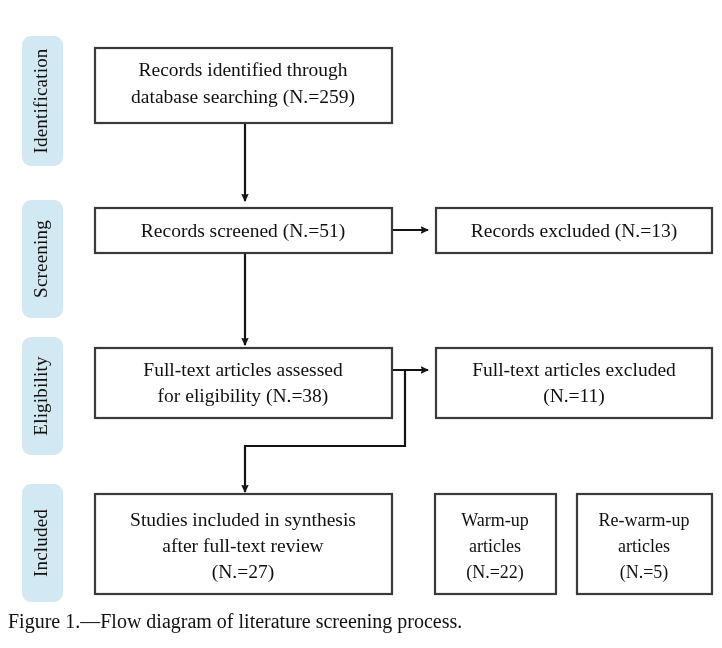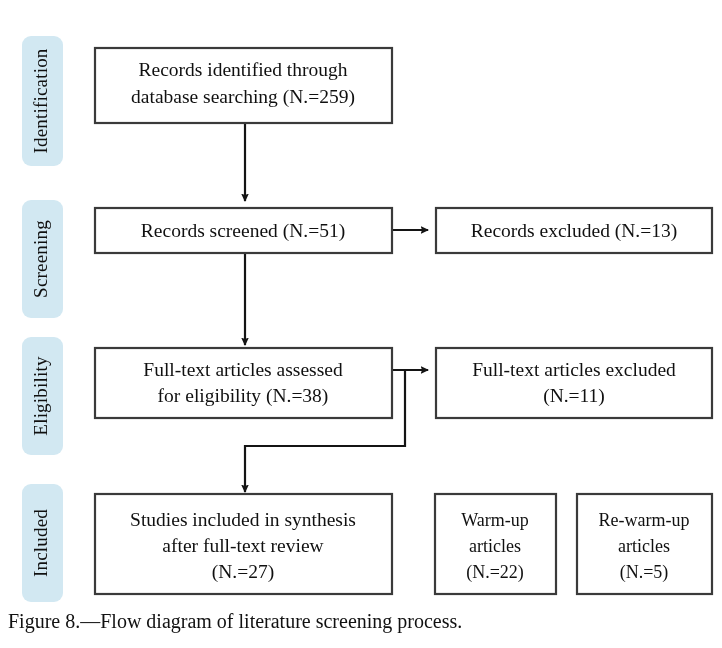--- a/index.html
+++ b/index.html
@@ -141,15 +141,15 @@
     </g>
 
     <g>
       <rect x="577" y="494" width="135" height="100" fill="#ffffff" stroke="#3a3a3a" stroke-width="2.2"></rect>
       <text class="box-text small" x="644" y="526" text-anchor="middle">Re-warm-up</text>
       <text class="box-text small" x="644" y="552" text-anchor="middle">articles</text>
       <text class="box-text small" x="644" y="578" text-anchor="middle">(N.=5)</text>
     </g>
   </svg>
 
-  <div class="caption">Figure 8.—Flow diagram of literature screening process.</div>
+  <div class="caption">Figure 1.—Flow diagram of literature screening process.</div>
 
 </div>
 
 </body></html>

